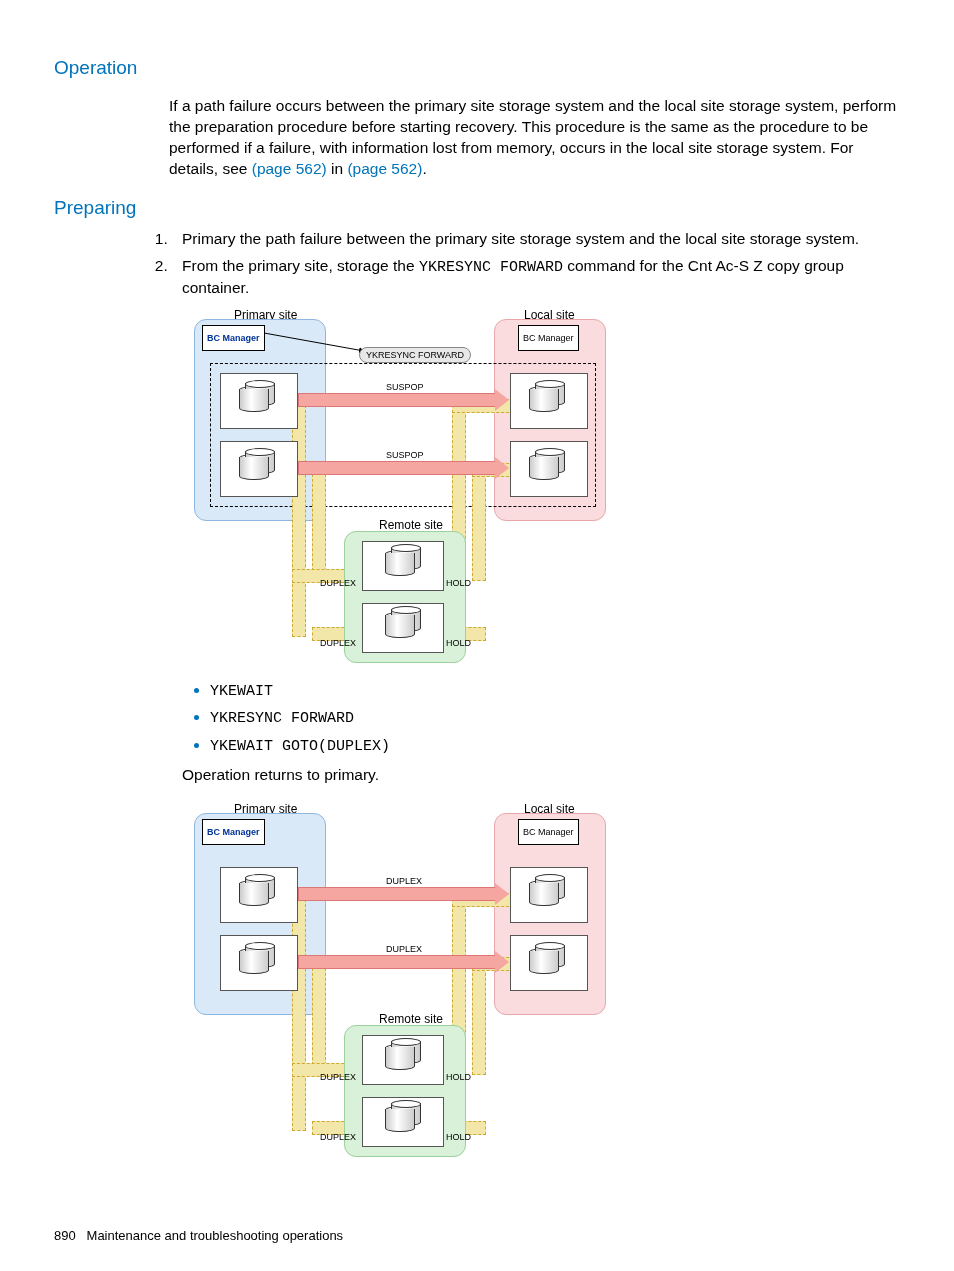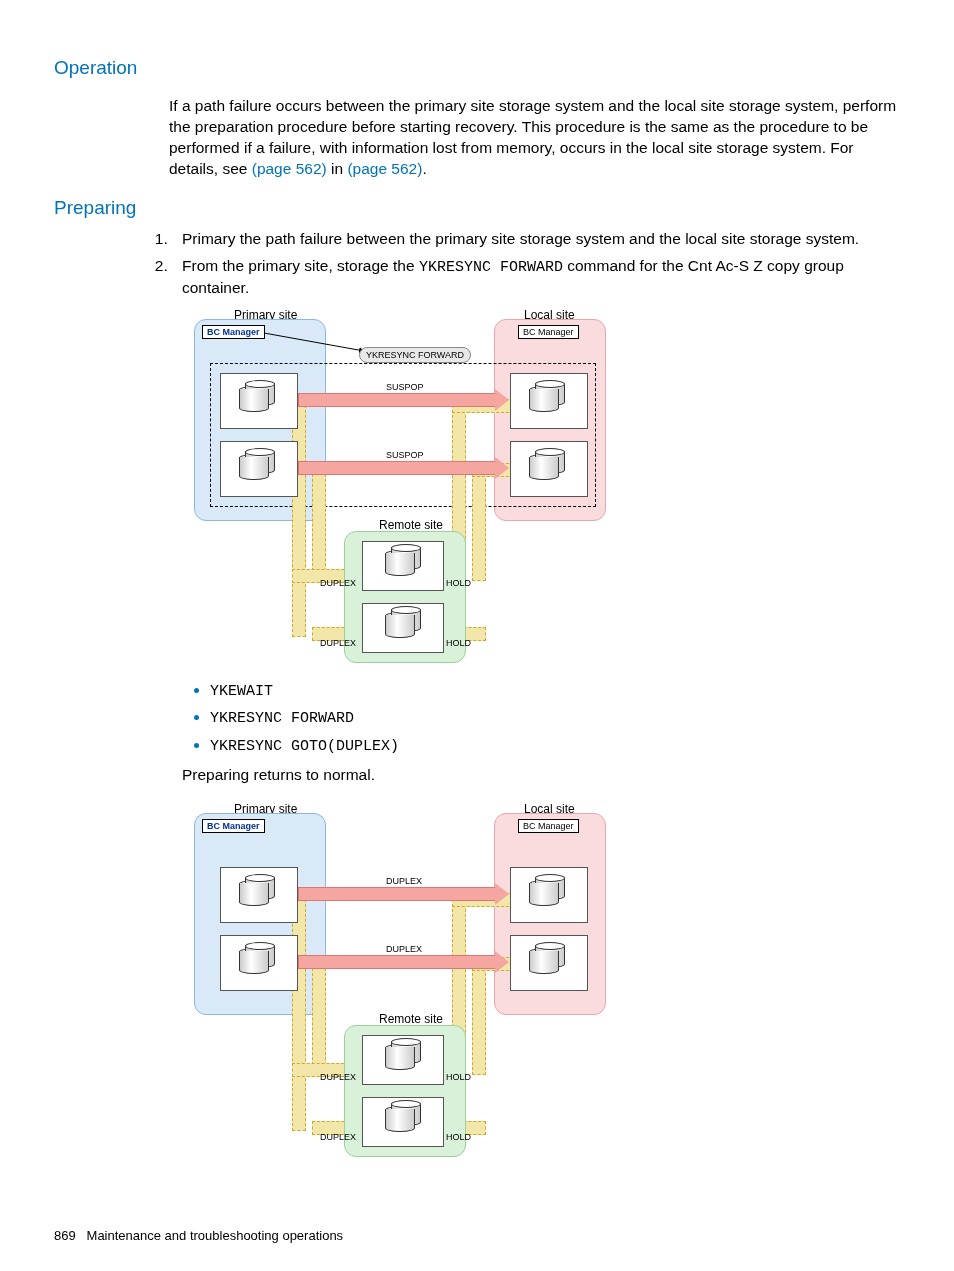--- a/index.html
+++ b/index.html
@@ -78,21 +78,21 @@
     border-radius: 12px;
   }
   .primary { background: #d9e9f7; border: 1px solid #8db7e0; }
   .local   { background: #fbdcde; border: 1px solid #e7a7ab; }
   .remote  { background: #d9f0d9; border: 1px solid #9cd19c; }
   .bcm {
     position: absolute;
     background: #fff;
     border: 1px solid #000;
     font-size: 9px;
-    padding: 0 4px;
+    padding: 6px 4px;
     font-weight: bold;
   }
   .bcm.blue { color: #003399; }
   .dashed-box {
     position: absolute;
     border: 1px dashed #000;
   }
   .storage {
     position: absolute;
     background: #fff;
@@ -260,24 +260,24 @@
   </div>
   <div class="tiny-label" style="left:136px;top:270px;">DUPLEX</div>
   <div class="tiny-label" style="left:262px;top:270px;">HOLD</div>
   <div class="tiny-label" style="left:136px;top:330px;">DUPLEX</div>
   <div class="tiny-label" style="left:262px;top:330px;">HOLD</div>
 </div>
 
 <ul class="cmds">
   <li><span class="mono">YKEWAIT</span></li>
   <li><span class="mono">YKRESYNC FORWARD</span></li>
-  <li><span class="mono">YKRESYNC GOTO(DUPLEX)</span></li>
+  <li><span class="mono">YKEWAIT GOTO(DUPLEX)</span></li>
 </ul>
 
-<p class="optext">Preparing returns to normal.</p>
+<p class="optext">Operation returns to primary.</p>
 
 <div class="diagram" style="height:360px;">
   <div class="site-label" style="left:50px;top:0;">Primary site</div>
   <div class="site-label" style="left:340px;top:0;">Local site</div>
 
   <div class="site-box primary" style="left:10px;top:12px;width:130px;height:200px;"></div>
   <div class="site-box local" style="left:310px;top:12px;width:110px;height:200px;"></div>
 
   <div class="bcm blue" style="left:18px;top:18px;">BC Manager</div>
   <div class="bcm" style="left:334px;top:18px;font-weight:normal;">BC Manager</div>
@@ -337,14 +337,14 @@
         <div class="body1"></div>
       </div>
   </div>
   <div class="tiny-label" style="left:136px;top:270px;">DUPLEX</div>
   <div class="tiny-label" style="left:262px;top:270px;">HOLD</div>
   <div class="tiny-label" style="left:136px;top:330px;">DUPLEX</div>
   <div class="tiny-label" style="left:262px;top:330px;">HOLD</div>
 </div>
 
 <div class="footer">
-  <span>869</span>&nbsp;&nbsp;&nbsp;<span>Maintenance and troubleshooting operations</span>
+  <span>890</span>&nbsp;&nbsp;&nbsp;<span>Maintenance and troubleshooting operations</span>
 </div>
 
 </body></html>

